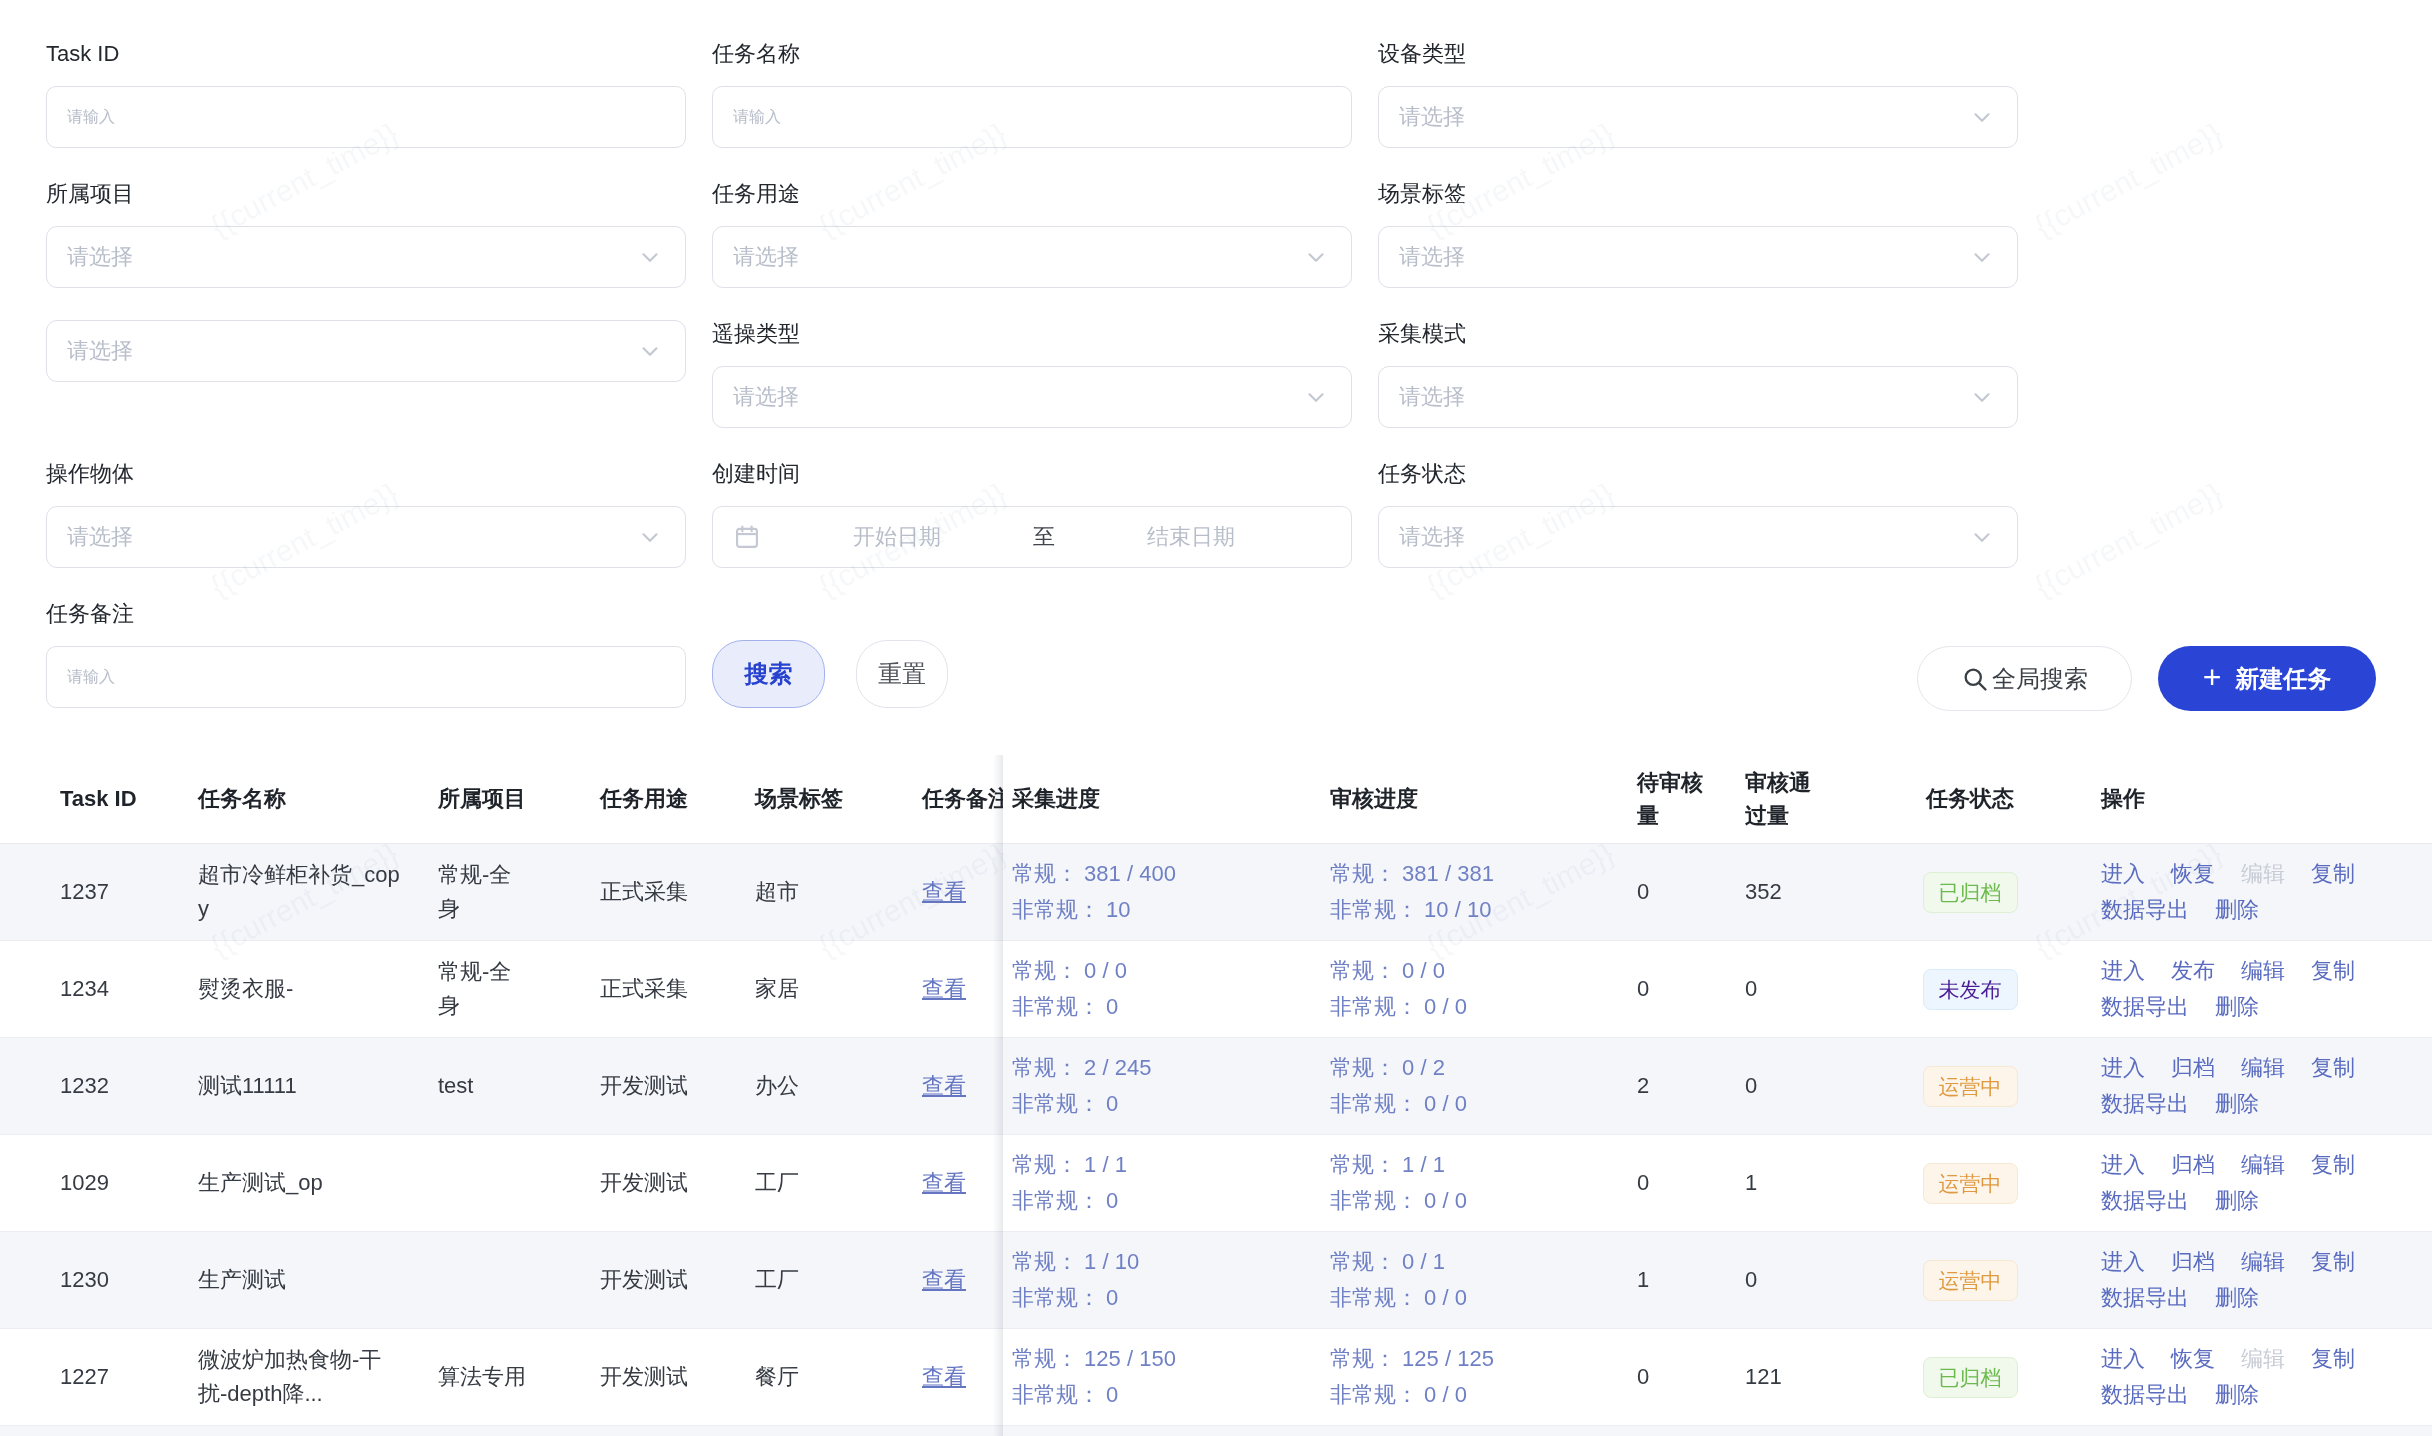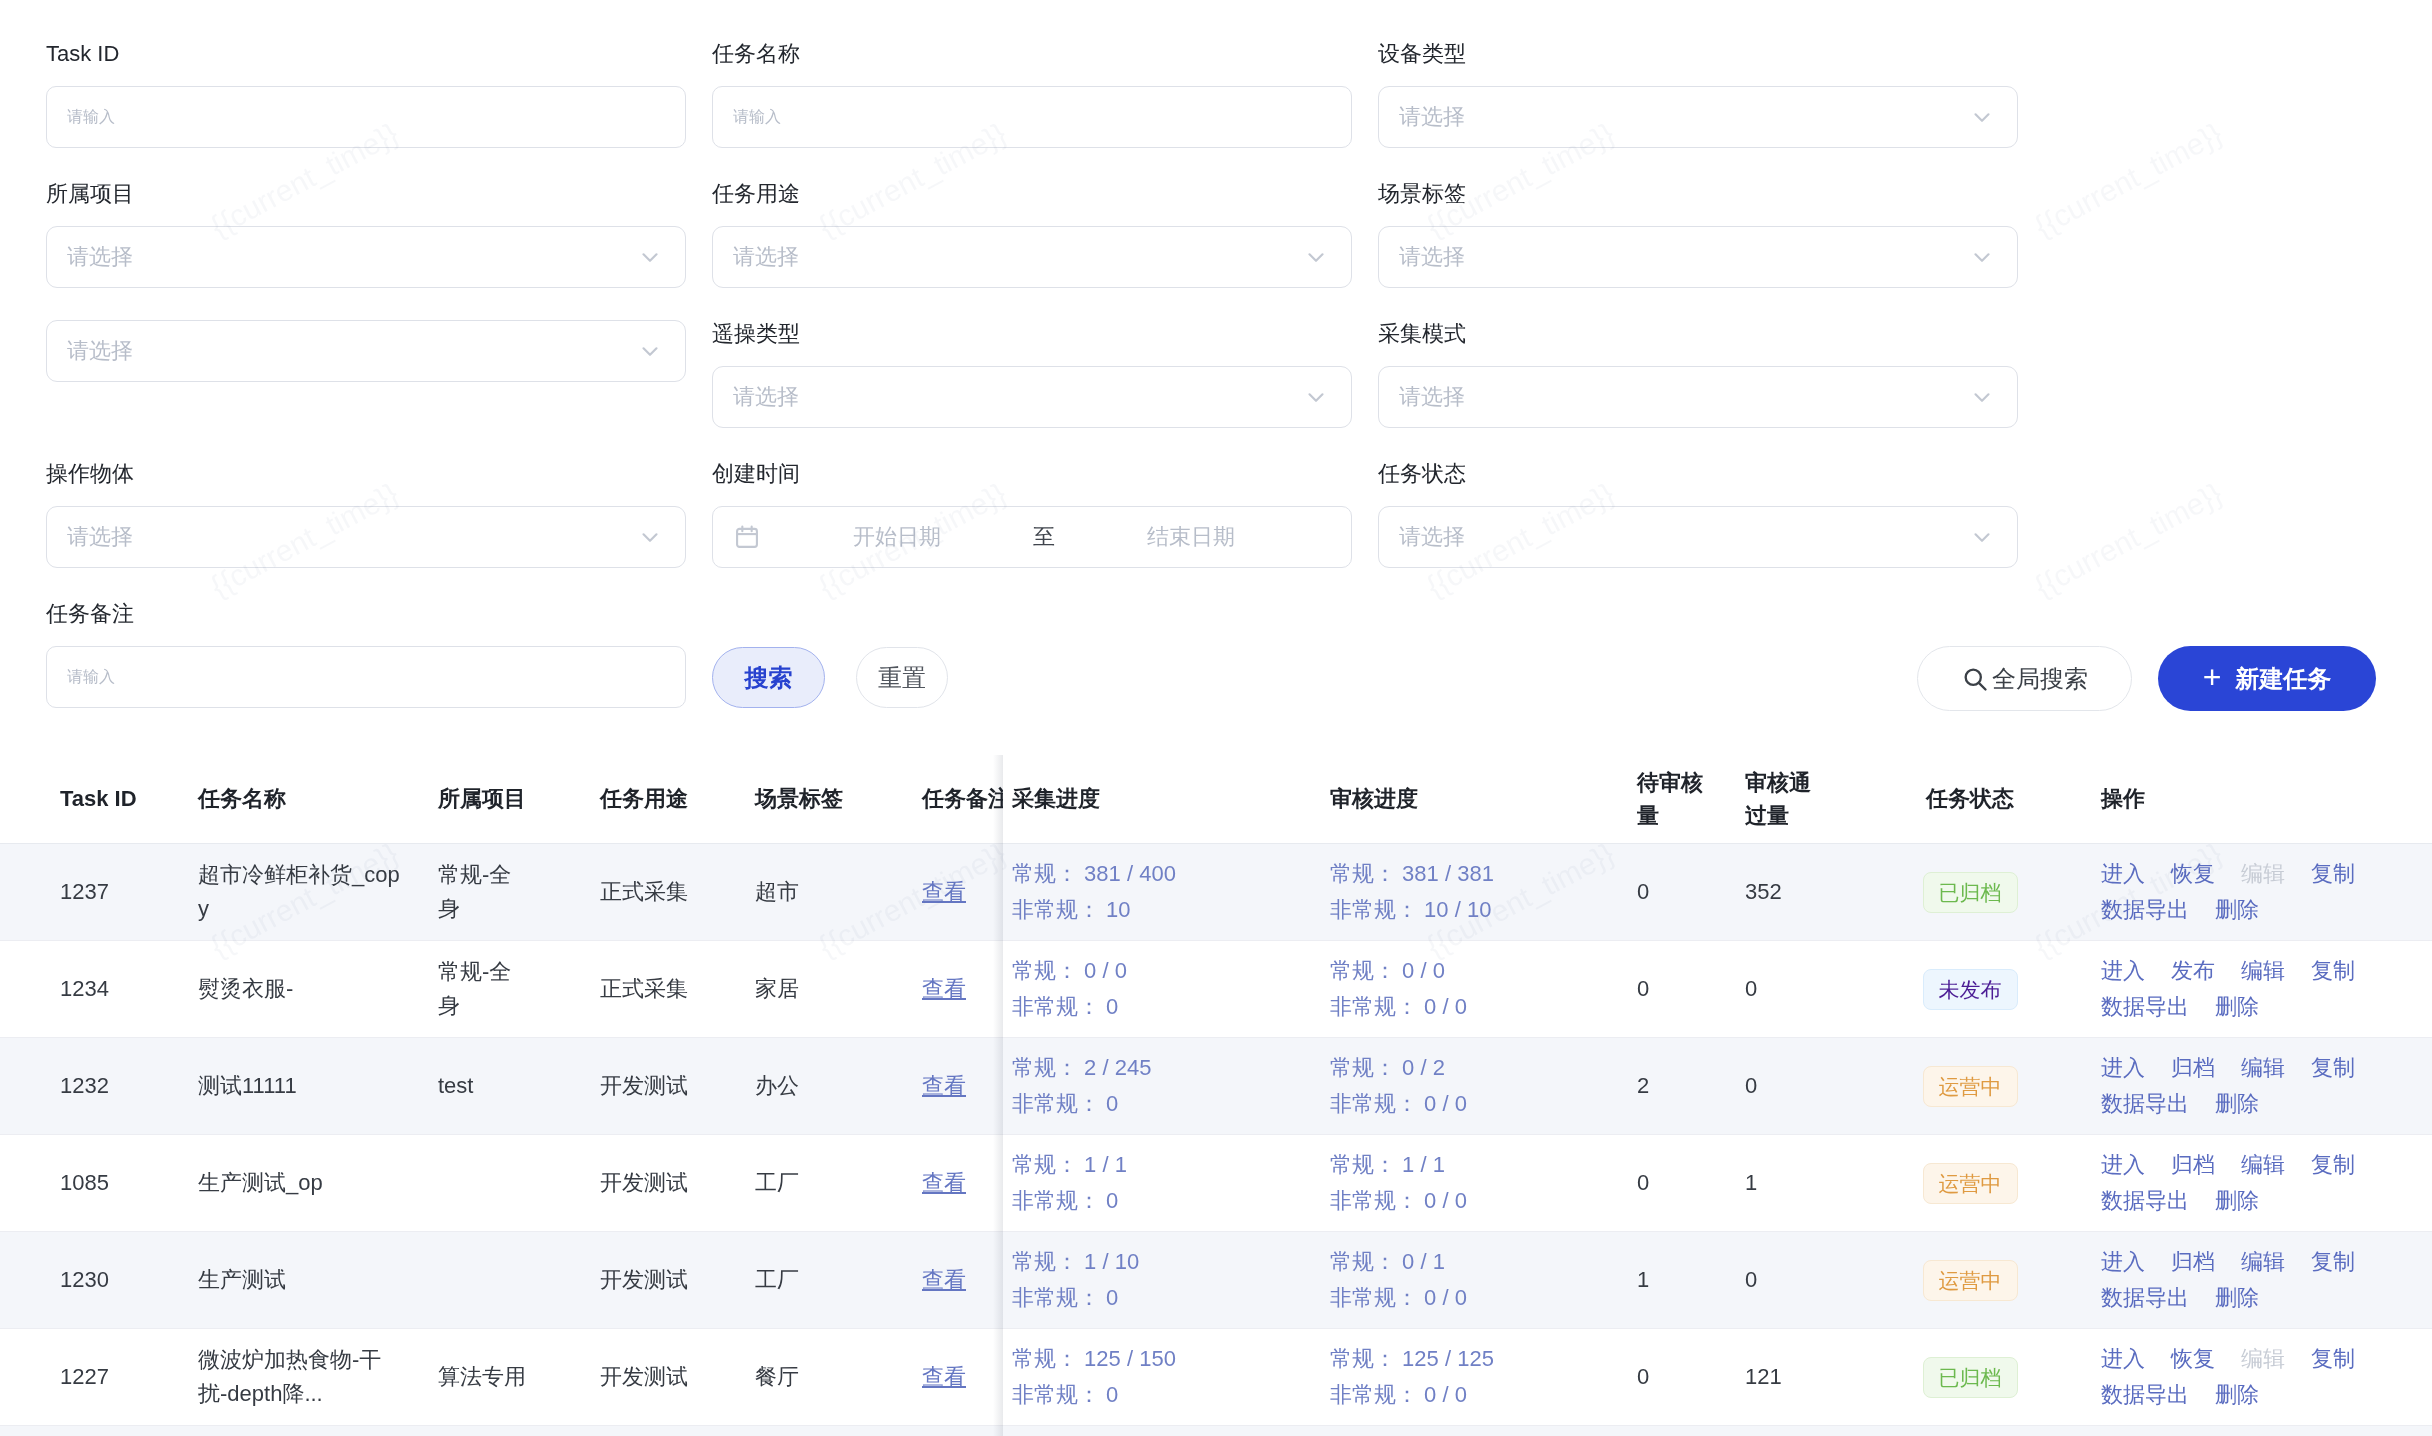--- a/index.html
+++ b/index.html
@@ -16,21 +16,21 @@
   .control{height:62px;border:1px solid #dee1e8;border-radius:10px;display:flex;align-items:center;background:#fff;box-sizing:border-box;}
   .fin{border:none;outline:none;width:100%;height:58px;padding:0 20px;font-size:16px;border-radius:10px;font-family:inherit;color:#363b43;background:transparent;}
   .fin::placeholder{color:#b7bdc9;}
   .select{padding:0 22px 0 20px;justify-content:space-between;cursor:pointer;border-radius:11px;}
   .ph{color:#b7bdc9;font-size:22px;}
   .daterange{padding:0 30px 0 20px;cursor:pointer;}
   .grow{flex:1;text-align:center;}
   .sep{color:#40454d;font-size:22px;padding:0 6px;}
   .cal{margin-right:6px;flex:none;}
   .buttons-field{display:flex;align-items:flex-end;gap:31px;}
-  .btn{height:61px;border-radius:31px;font-size:24px;font-family:inherit;cursor:pointer;box-sizing:border-box;}
+  .btn{height:68px;border-radius:31px;font-size:24px;font-family:inherit;cursor:pointer;box-sizing:border-box;}
   .search-btn{width:113px;background:#e9edfb;border:1.5px solid #a3b2ee;color:#2742cf;font-weight:700;}
   .reset-btn{width:92px;background:#fff;border:1.5px solid #e1e4ea;color:#50555d;}
 
   
   .toolbar{position:absolute;top:646px;right:56px;display:flex;gap:26px;z-index:3;}
   .pill{height:65px;border-radius:33px;display:flex;align-items:center;justify-content:center;font-size:24px;cursor:pointer;font-family:inherit;box-sizing:border-box;}
   .ghost{width:215px;background:#fff;border:1.5px solid #e3e6eb;color:#3b4047;gap:3px;}
   .primary{width:218px;background:#2a45d6;border:none;color:#fff;font-weight:700;gap:14px;}
   .plus{font-size:32px;font-weight:400;line-height:1;margin-top:-3px;}
 
@@ -438,21 +438,21 @@
         <div class="ops-line">
                 <span class="op-link">数据导出</span>
                 <span class="op-link">删除</span>
               </div>
       </div>
     </div>
   </div>
 
   <div class="trow">
     <div class="cell c1">
-            <span>1085</span>
+            <span>1029</span>
           </div>
     <div class="cell c2">
             <span class="wrap">生产测试_op</span>
           </div>
     <div class="cell c3">
             <span class="wrap"></span>
           </div>
     <div class="cell c4">
             <span>开发测试</span>
           </div>

